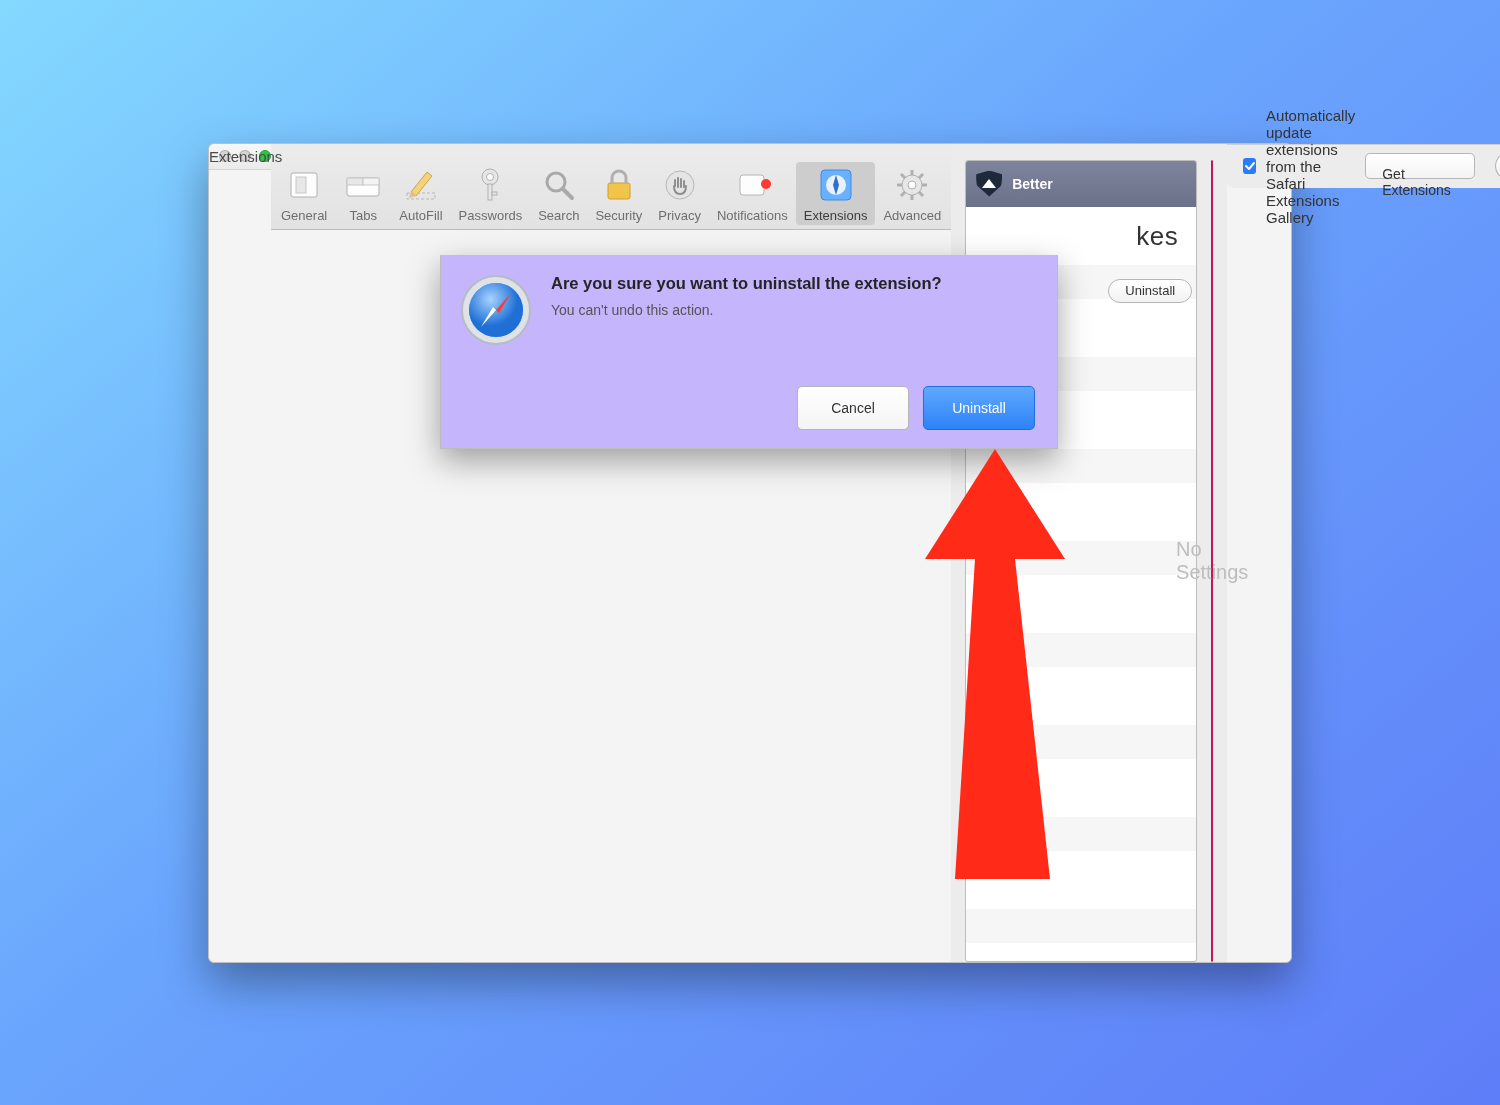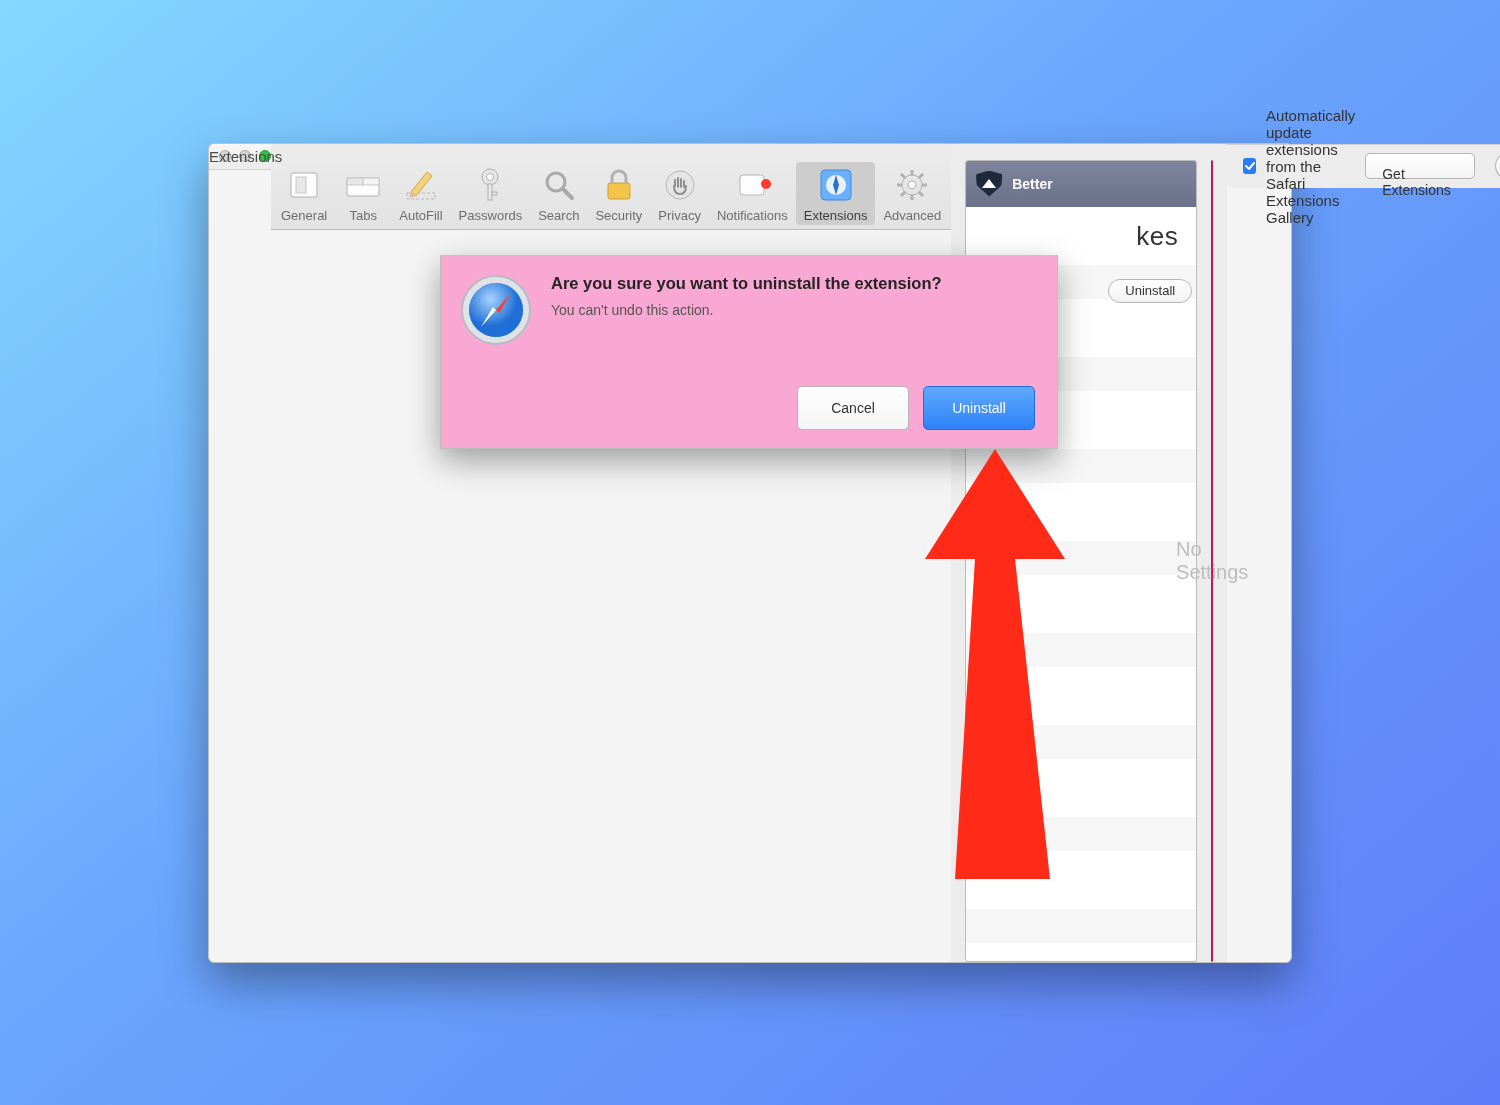--- a/index.html
+++ b/index.html
@@ -170,21 +170,21 @@
     border: 1px solid #b0b0b0; margin-left: 10px;
     display:flex; align-items:center; justify-content:center;
     color:#3b82f6; font-size: 15px; font-weight: 600;
     background: linear-gradient(#ffffff,#f1f1f1);
   }
   
   .sheet {
     position: absolute;
     left: 231px; top: 111px;
     width: 618px; height: 194px;
-    background: #f9a8d4;
+    background: #c4b5fd;
     border: 1px solid #bcbcbc;
     border-top: none;
     box-shadow: 0 12px 30px rgba(0,0,0,0.35);
     display: flex;
     padding: 18px 22px 18px 18px;
     gap: 18px;
   }
   .sheet-icon {
     width: 74px; height: 74px; flex: 0 0 74px;
   }

